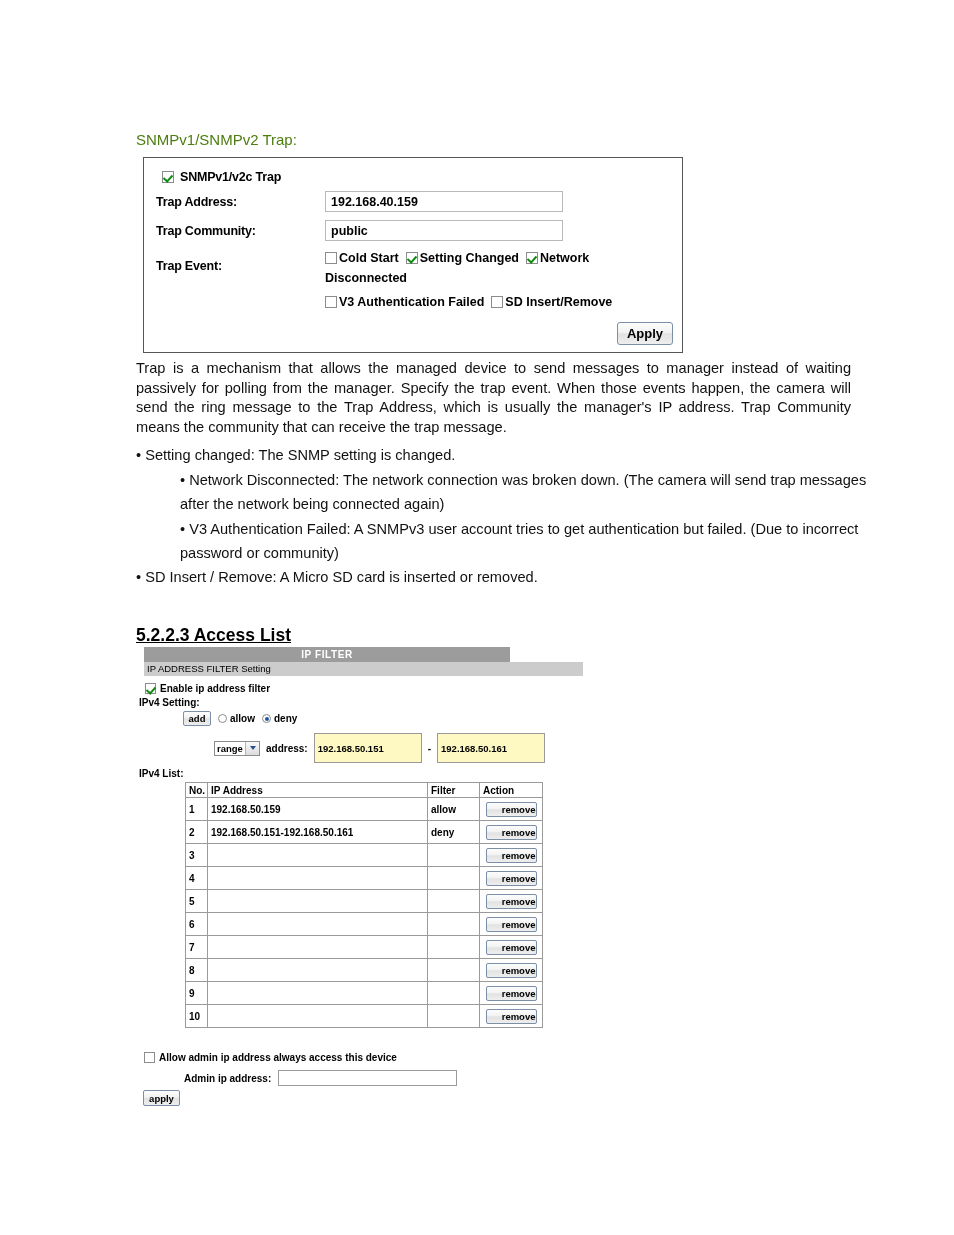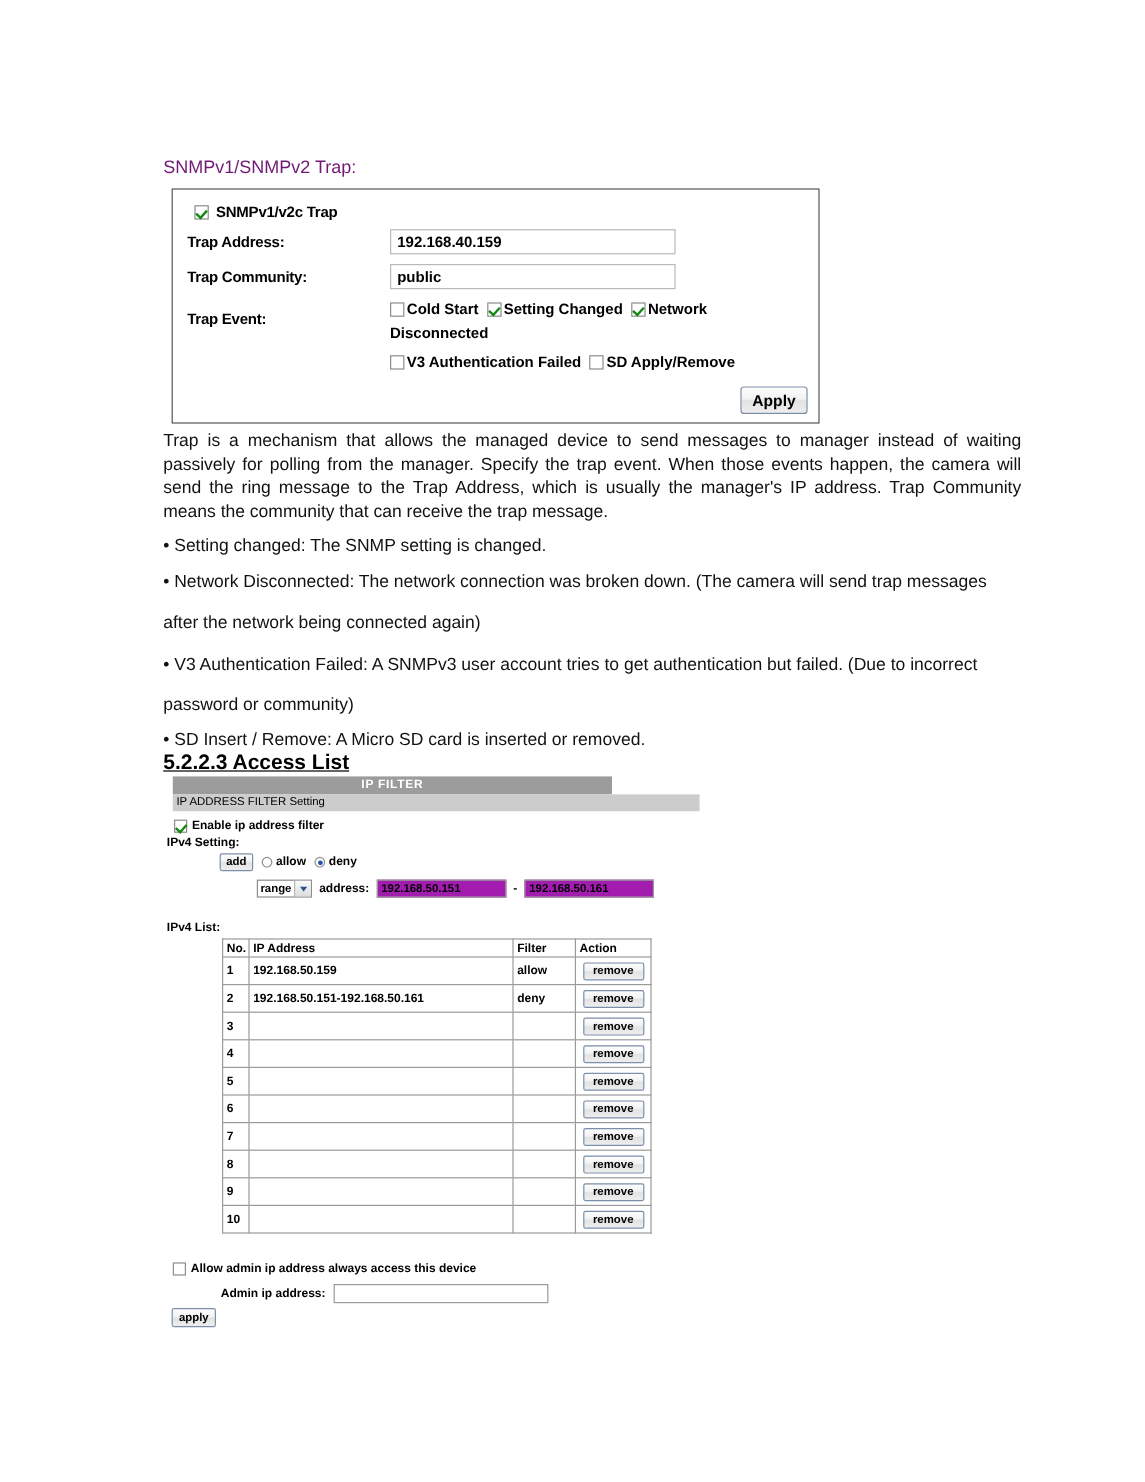--- a/index.html
+++ b/index.html
@@ -16,21 +16,21 @@
     overflow: hidden;
   }
 
   
   .intro-label {
     position: absolute;
     left: 136px;
     top: 131px;
     font-size: 15px;
     line-height: 18px;
-    color: #701a75;
+    color: #4d7c0f;
   }
 
   
   .snmp-panel {
     position: absolute;
     left: 143px;
     top: 157px;
     width: 540px;
     height: 196px;
     border: 1px solid #555555;
@@ -174,22 +174,23 @@
     top: 444px;
     width: 720px;
     font-size: 14.6px;
     color: #111111;
   }
   .bullets .b {
     line-height: 23px;
     margin-bottom: 1px;
   }
   .bullets .b.wide {
-    line-height: 34px;
+    line-height: 24px;
     width: 690px;
+    margin-left: 44px;
   }
 
   
   .sec-heading {
     position: absolute;
     left: 136px;
     top: 625px;
     font-size: 17.5px;
     font-weight: bold;
     color: #000000;
@@ -301,23 +302,23 @@
     justify-content: center;
   }
   .select-box .arrow-box::after {
     content: "";
     border-left: 3px solid transparent;
     border-right: 3px solid transparent;
     border-top: 4px solid #2b4f8a;
   }
   .ip-input {
     width: 108px;
-    height: 15px;
+    height: 30px;
     border: 1px solid #9a9a9a;
-    background: #a21caf;
+    background: #fef9c3;
     font-family: "Liberation Sans", sans-serif;
     font-size: 9.5px;
     font-weight: bold;
     color: #000000;
     padding: 0 3px;
     box-sizing: border-box;
     outline: none;
   }
 
   
@@ -356,20 +357,21 @@
   .col-ip { width: 220px; }
   .col-filter { width: 52px; }
   .col-action { width: 63px; padding-left: 0 !important; text-align: center !important; }
   .remove-btn {
     width: 51px;
     height: 15px;
     font-size: 9.5px;
     border-radius: 2px;
     margin: 0 auto;
     display: block;
+    text-align: right;
   }
 
   
   .admin-allow {
     position: absolute;
     left: 144px;
     top: 1052px;
     font-size: 10px;
     font-weight: bold;
     display: flex;
@@ -428,21 +430,21 @@
   <input class="snmp-input comm" type="text" value="public" style="">
 
   <div class="snmp-row lbl-trap-event">Trap Event:</div>
 
   <div class="trap-events">
     <span class="ev"><span class="cbx"></span><span>Cold Start</span></span>&nbsp;
     <span class="ev"><span class="cbx checked"></span><span>Setting Changed</span></span>&nbsp;
     <span class="ev-wrapword"><span class="cbx checked"></span><span>Network Disconnected</span></span>
     <div class="trap-line2">
       <span class="ev"><span class="cbx"></span><span>V3 Authentication Failed</span></span>&nbsp;
-      <span class="ev"><span class="cbx"></span><span>SD Apply/Remove</span></span>
+      <span class="ev"><span class="cbx"></span><span>SD Insert/Remove</span></span>
     </div>
   </div>
 
   <button class="winbtn apply-btn">Apply</button>
 </div>
 
 <div class="para">Trap is a mechanism that allows the managed device to send messages to manager instead of waiting passively for polling from the manager. Specify the trap event. When those events happen, the camera will send the ring message to the Trap Address, which is usually the manager's IP address. Trap Community means the community that can receive the trap message.</div>
 
 <div class="bullets">
   <div class="b">•  Setting changed: The SNMP setting is changed.</div>

